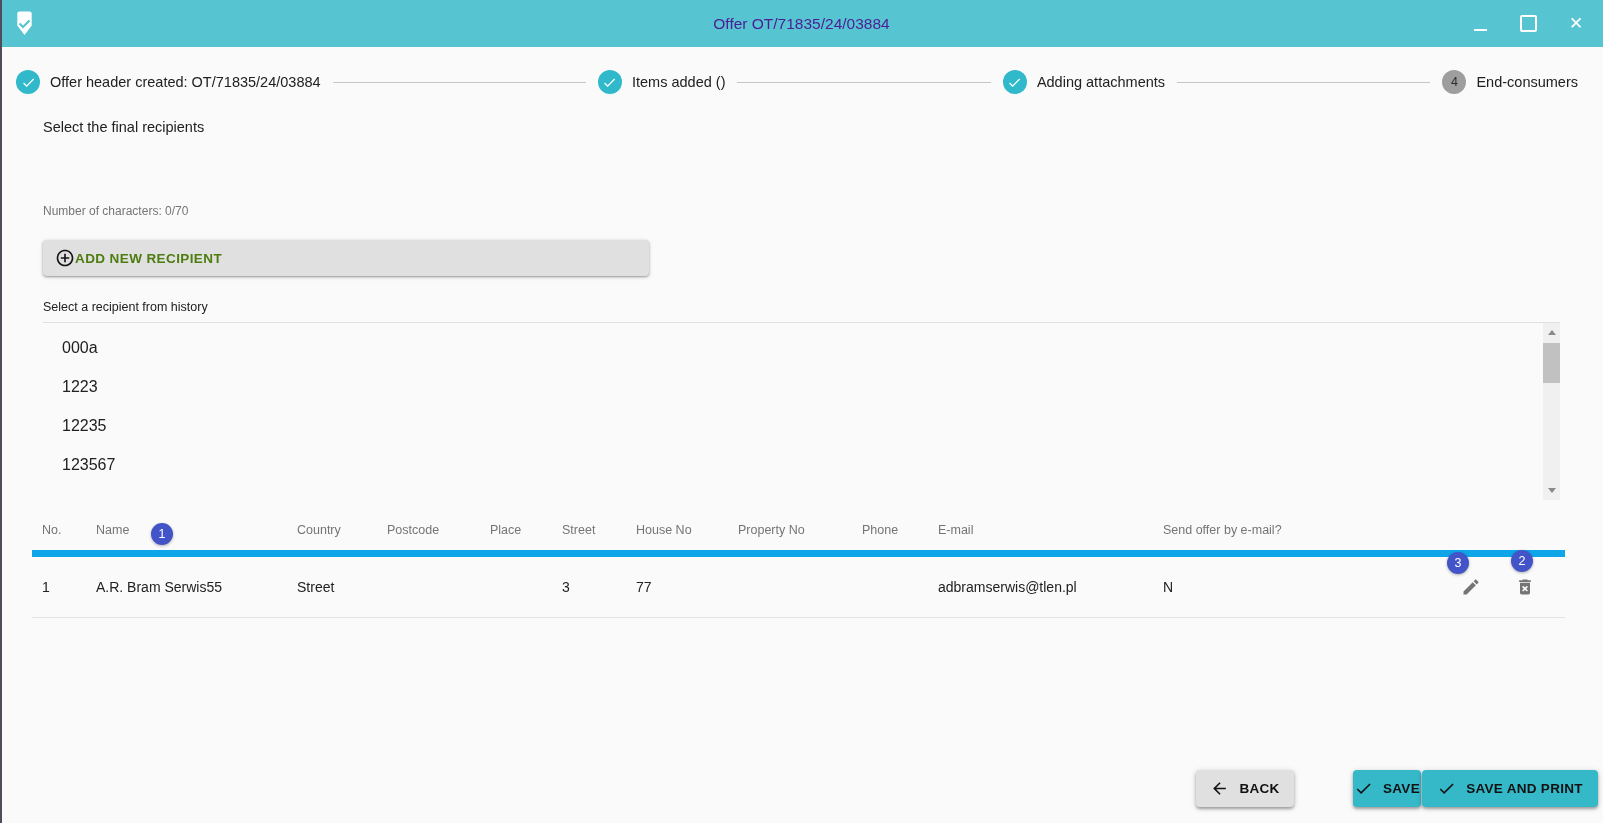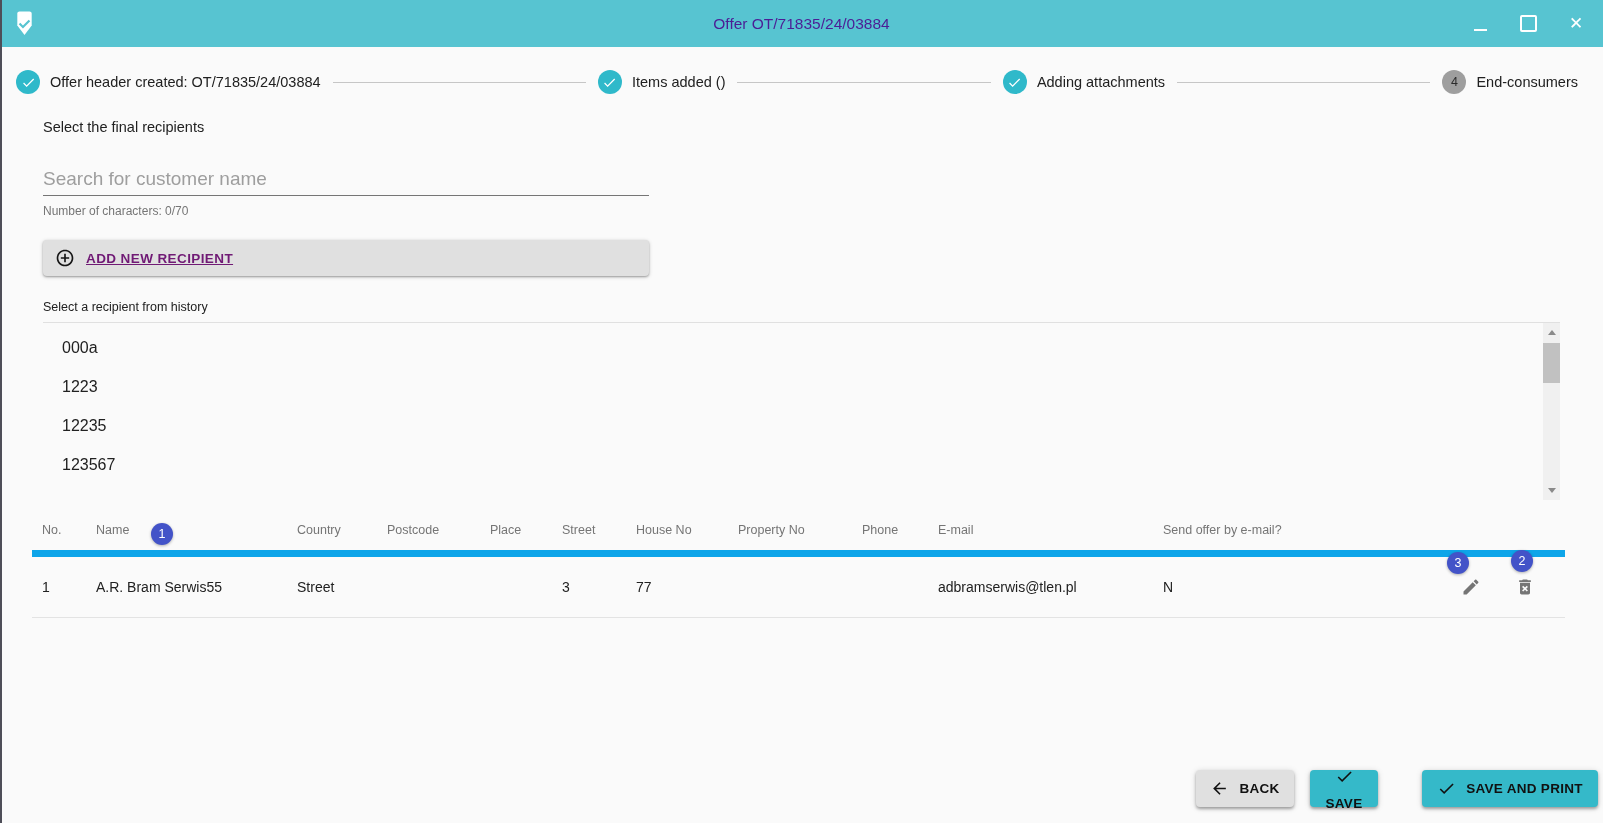--- a/index.html
+++ b/index.html
@@ -30,22 +30,22 @@
 
   
   .heading{position:absolute;left:43px;top:119px;font-size:14.5px;color:#212121;}
   .search{position:absolute;left:43px;top:162px;width:606px;height:33px;border:none;outline:none;
           background:transparent;border-bottom:1px solid #757575;font-size:19px;color:#212121;
           font-family:"Liberation Sans",sans-serif;padding:0;}
   .search::placeholder{color:#9e9e9e;}
   .helper{position:absolute;left:43px;top:204px;font-size:12px;color:#757575;}
   .add-btn{position:absolute;left:43px;top:240px;width:606px;height:36px;background:#e0e0e0;border-radius:4px;
            box-shadow:0 1px 2px rgba(0,0,0,.28),0 1px 4px rgba(0,0,0,.18);display:flex;align-items:center;
-           gap:11px;padding:0 12px;box-sizing:border-box;cursor:pointer;
-           font-size:13.5px;font-weight:700;letter-spacing:.4px;color:#701a75;text-decoration:underline;}
+           padding:0 12px;box-sizing:border-box;cursor:pointer;
+           font-size:13.5px;font-weight:700;letter-spacing:.4px;color:#4d7c0f;}
   .add-icon{width:20px;height:20px;color:#151515;flex:none;}
 
   
   .history-label{position:absolute;left:43px;top:300px;font-size:12.5px;color:#212121;}
   .history-box{position:absolute;left:43px;top:322px;width:1517px;height:178px;border-top:1px solid #e0e0e0;
                overflow:hidden;padding-top:5px;box-sizing:border-box;}
   .history-item{height:39px;display:flex;align-items:center;padding-left:19px;font-size:16px;color:#212121;cursor:pointer;}
   .scrollbar{position:absolute;left:1543px;top:323px;width:17px;height:177px;background:#f0f0f0;}
   .scroll-btn{position:absolute;left:0;width:17px;height:15px;display:flex;align-items:center;justify-content:center;cursor:pointer;}
   .scroll-btn.up{top:2px;}
@@ -75,21 +75,21 @@
   #badge-2{left:1511px;top:550px;}
 
   
   .btn{position:absolute;top:770px;height:37px;border-radius:4px;display:flex;align-items:center;justify-content:center;
        gap:10px;font-size:13.5px;font-weight:700;letter-spacing:.3px;color:#111111;cursor:pointer;
        box-shadow:0 2px 3px rgba(0,0,0,.3),0 1px 6px rgba(0,0,0,.15);}
   .btn.gray{background:#e0e0e0;}
   .btn.teal{background:#35b9c9;}
   .btn-icon{width:19px;height:19px;flex:none;}
   #back-btn{left:1196px;width:98px;}
-  #save-btn{left:1310px;width:68px;flex-direction:column;}
+  #save-btn{left:1353px;width:68px;}
   #save-print-btn{left:1422px;width:176px;}
 </style>
 </head>
 <body>
 
 <div id="window">
   <div class="left-edge"></div>
 
   <div class="titlebar">
     <svg class="app-icon" viewBox="0 0 24 28">
@@ -138,21 +138,20 @@
       <div class="step-label">Adding attachments</div>
     </div>
     <div class="connector"></div>
     <div class="step">
       <div class="step-circle pending">4</div>
       <div class="step-label">End-consumers</div>
     </div>
   </div>
 
   <div class="heading">Select the final recipients</div>
-  <input class="search" type="text" placeholder="Search for customer name" style="">
   <div class="helper">Number of characters: 0/70</div>
 
   <div class="add-btn">
     <svg class="add-icon" viewBox="0 0 24 24">
       <path fill="currentColor" d="M13 7h-2v4H7v2h4v4h2v-4h4v-2h-4V7zm-1-5C6.48 2 2 6.48 2 12s4.48 10 10 10 10-4.48 10-10S17.52 2 12 2zm0 18c-4.41 0-8-3.59-8-8s3.59-8 8-8 8 3.59 8 8-3.59 8-8 8z"></path>
     </svg>
     <span>ADD NEW RECIPIENT</span>
   </div>
 
   <div class="history-label">Select a recipient from history</div>

